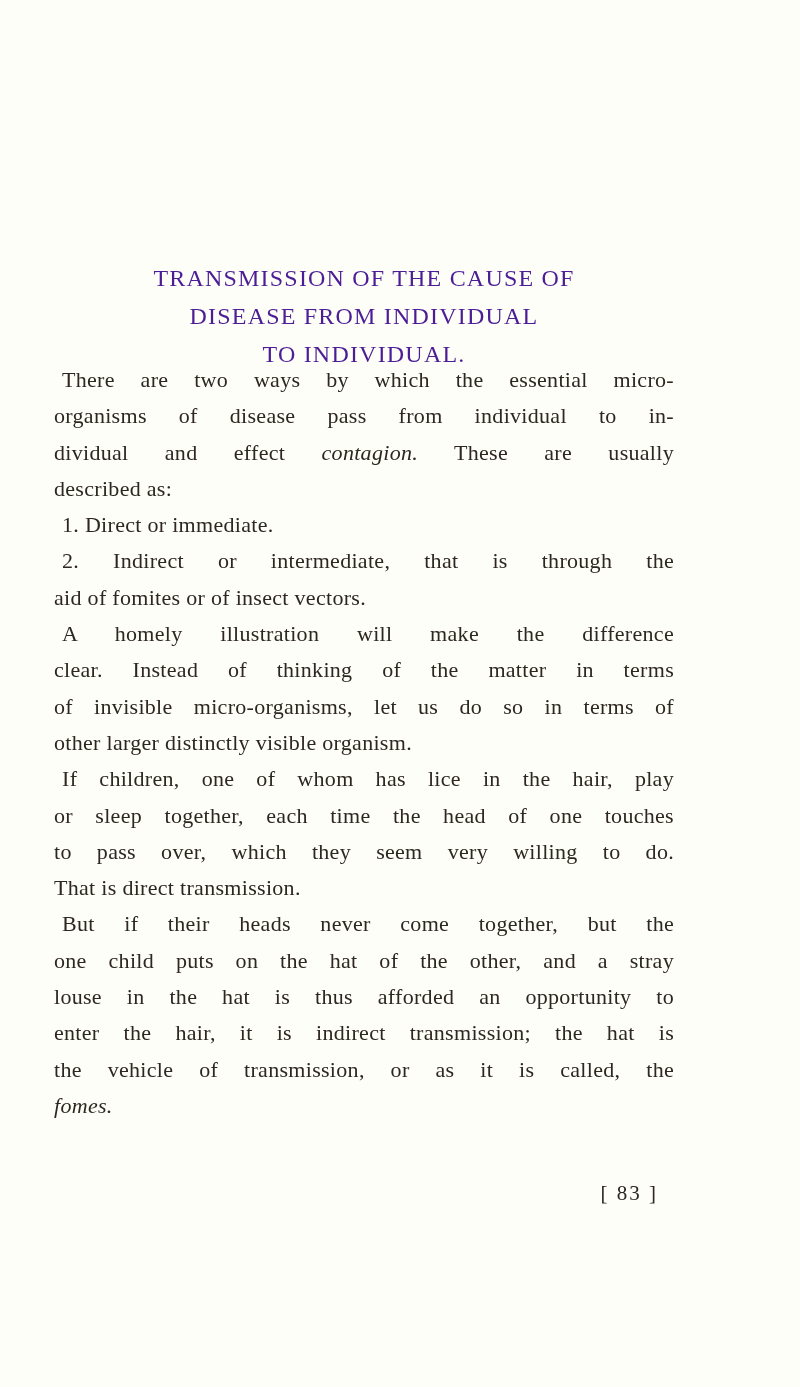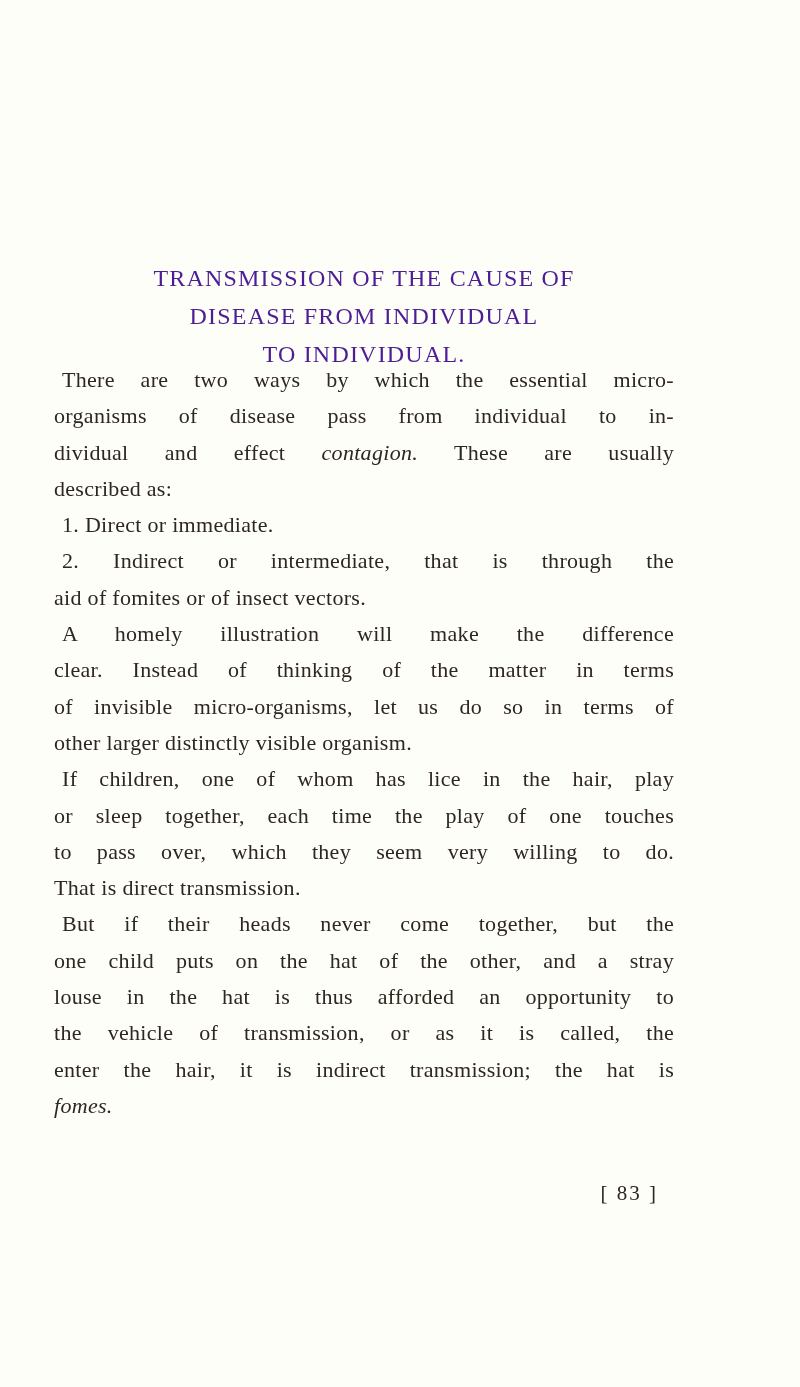--- a/index.html
+++ b/index.html
@@ -91,28 +91,28 @@
         <span class="line last"><span>aid of fomites or of insect vectors.</span></span>
       </div>
       <div>
         <span class="line indent"><span>A homely illustration will make the difference</span></span>
         <span class="line"><span>clear. Instead of thinking of the matter in terms</span></span>
         <span class="line"><span>of invisible micro-organisms, let us do so in terms of</span></span>
         <span class="line last"><span>other larger distinctly visible organism.</span></span>
       </div>
       <div>
         <span class="line indent"><span>If children, one of whom has lice in the hair, play</span></span>
-        <span class="line"><span>or sleep together, each time the play of one touches</span></span>
+        <span class="line"><span>or sleep together, each time the head of one touches</span></span>
         <span class="line"><span>to pass over, which they seem very willing to do.</span></span>
         <span class="line last"><span>That is direct transmission.</span></span>
       </div>
       <div>
         <span class="line indent"><span>But if their heads never come together, but the</span></span>
         <span class="line"><span>one child puts on the hat of the other, and a stray</span></span>
         <span class="line"><span>louse in the hat is thus afforded an opportunity to</span></span>
+        <span class="line"><span>enter the hair, it is indirect transmission; the hat is</span></span>
         <span class="line"><span>the vehicle of transmission, or as it is called, the</span></span>
-        <span class="line"><span>enter the hair, it is indirect transmission; the hat is</span></span>
         <span class="line last"><em>fomes.</em></span>
       </div>
     </div>
 
   <div class="page-number">[ 83 ]</div>
 </div>
 
 </body></html>

